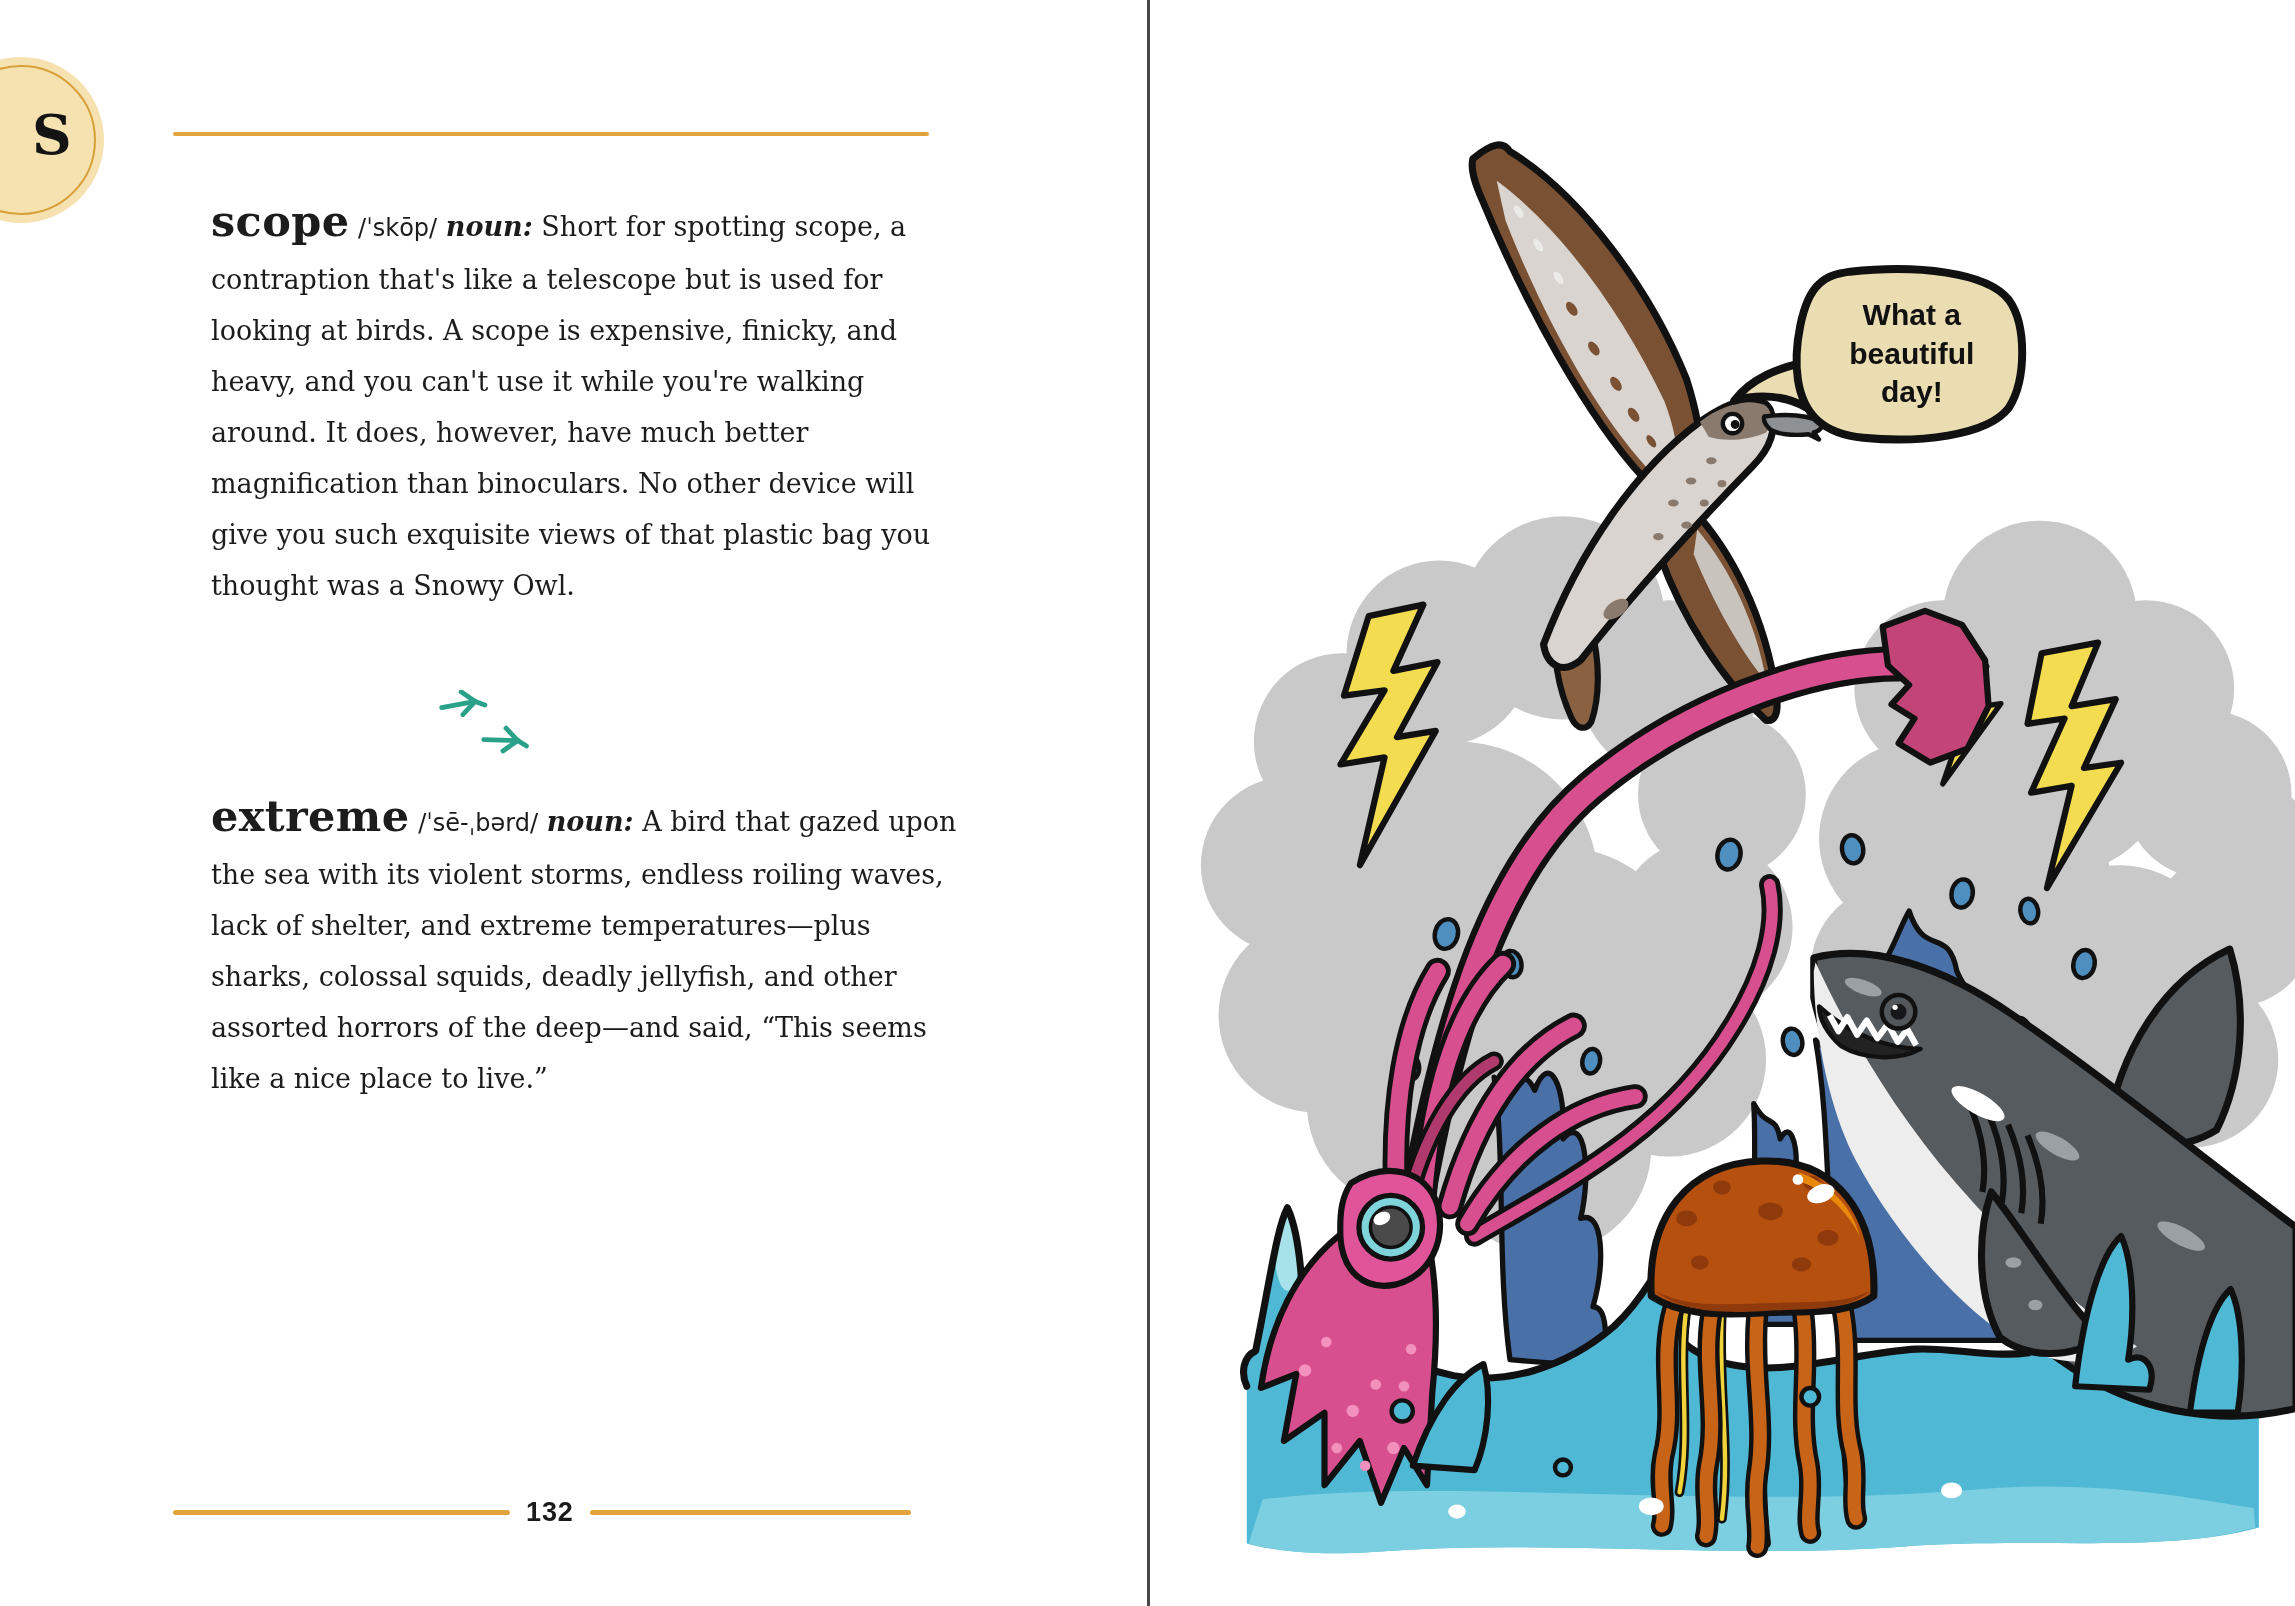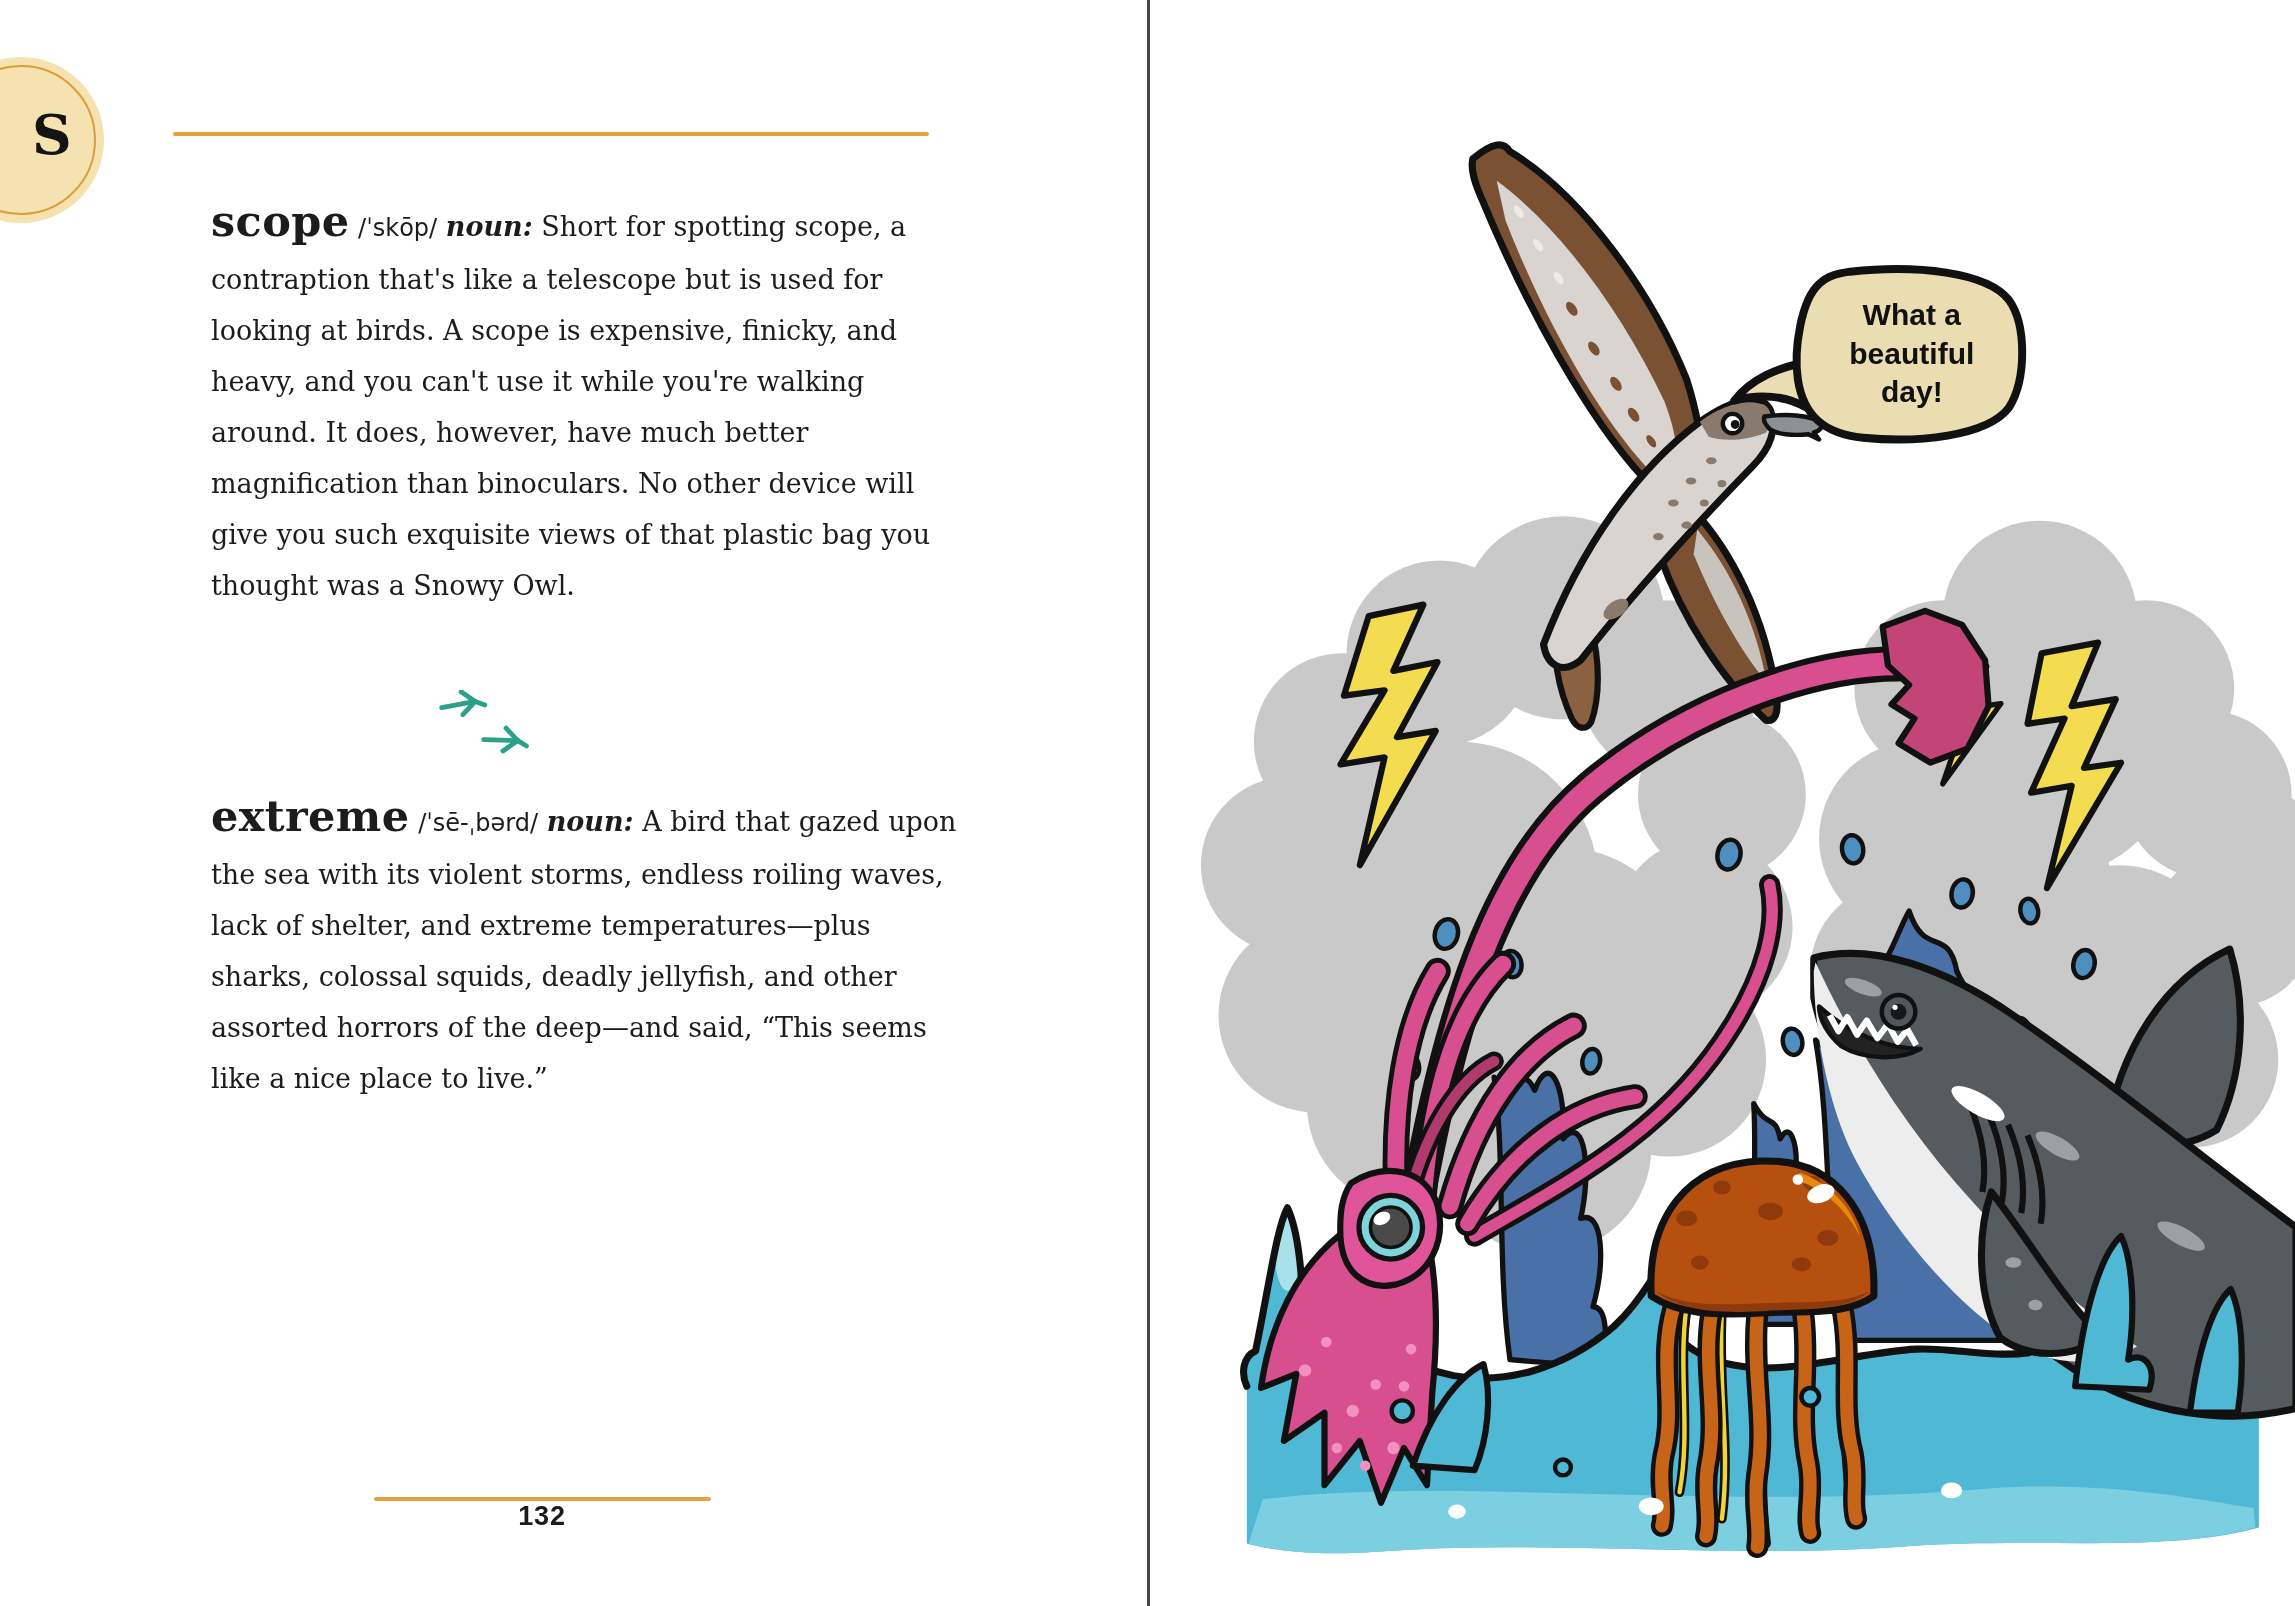--- a/index.html
+++ b/index.html
@@ -28,21 +28,21 @@
   }
   .entry { position:absolute; left:175px; width:765px;
     font-size:27px; line-height:51px; color:#1c1c1c; text-align:left;margin-left:36px; }
   .entry-1 { top:196px; }
   .entry-2 { top:791px; }
   .headword { font-weight:bold; font-size:43px; letter-spacing:0.4px; }
   .pron { font-family:"DejaVu Sans", sans-serif; font-size:24px; }
   .pos  { font-weight:bold; font-style:italic; }
   .footprints { position:absolute; left:438px; top:690px; }
   .footer { position:absolute; left:173px; top:1497px; width:738px;
-    display:flex; align-items:center;flex-direction:column; }
+    display:flex; align-items:center; }
   .footer-rule { height:4.4px; background:#E3A33C; border-radius:2.6px; }
   .footer-rule.l { width:337px; }
   .footer-rule.r { flex:1; }
   .page-number {
     font-family:"Liberation Sans", sans-serif; font-weight:bold;
     font-size:27px; color:#1b1b1b; padding:0 16px; letter-spacing:0.9px;
   }
   
   .divider { position:absolute; left:1147px; top:0; width:2.6px; height:1607px; background:#474747; }
   

